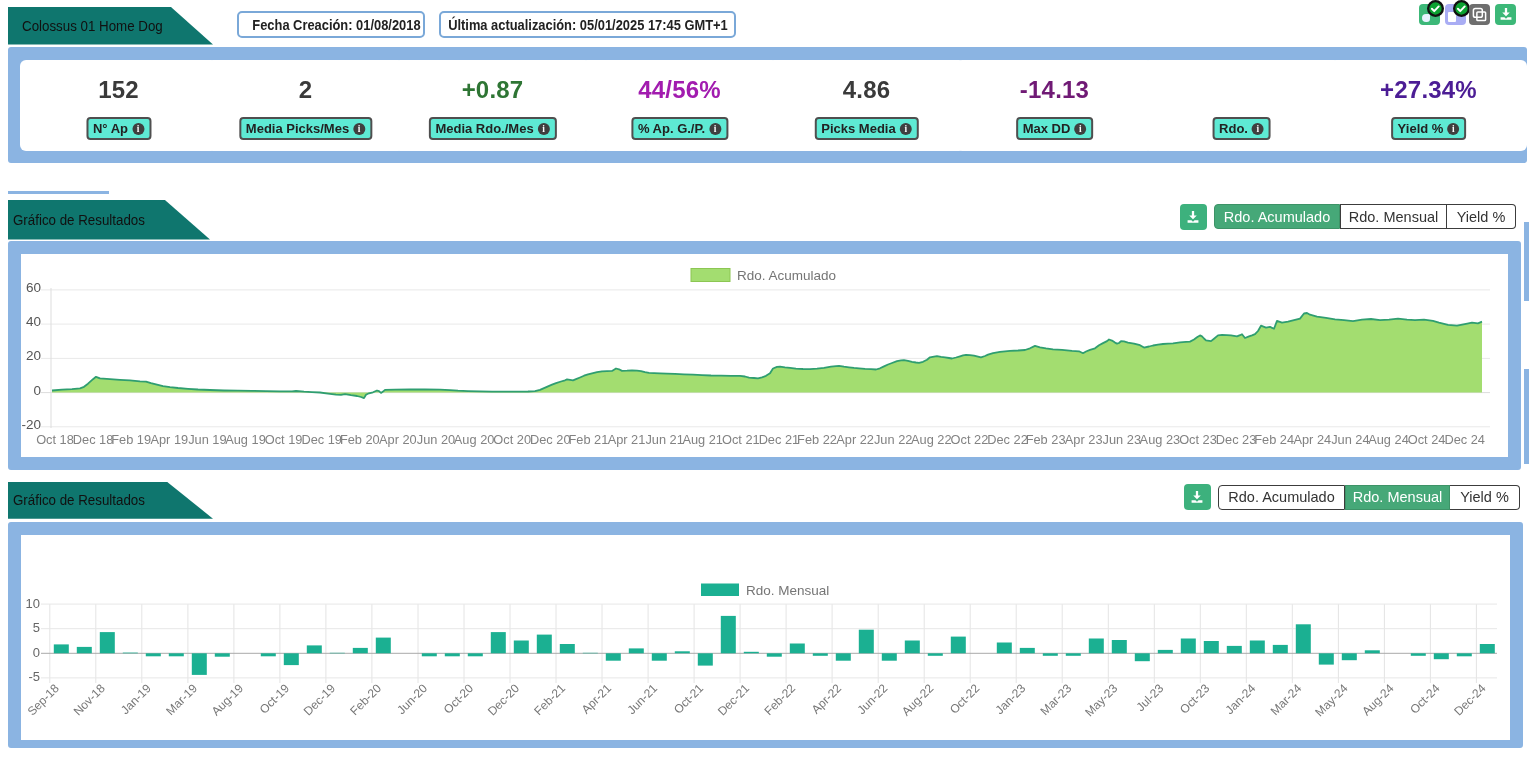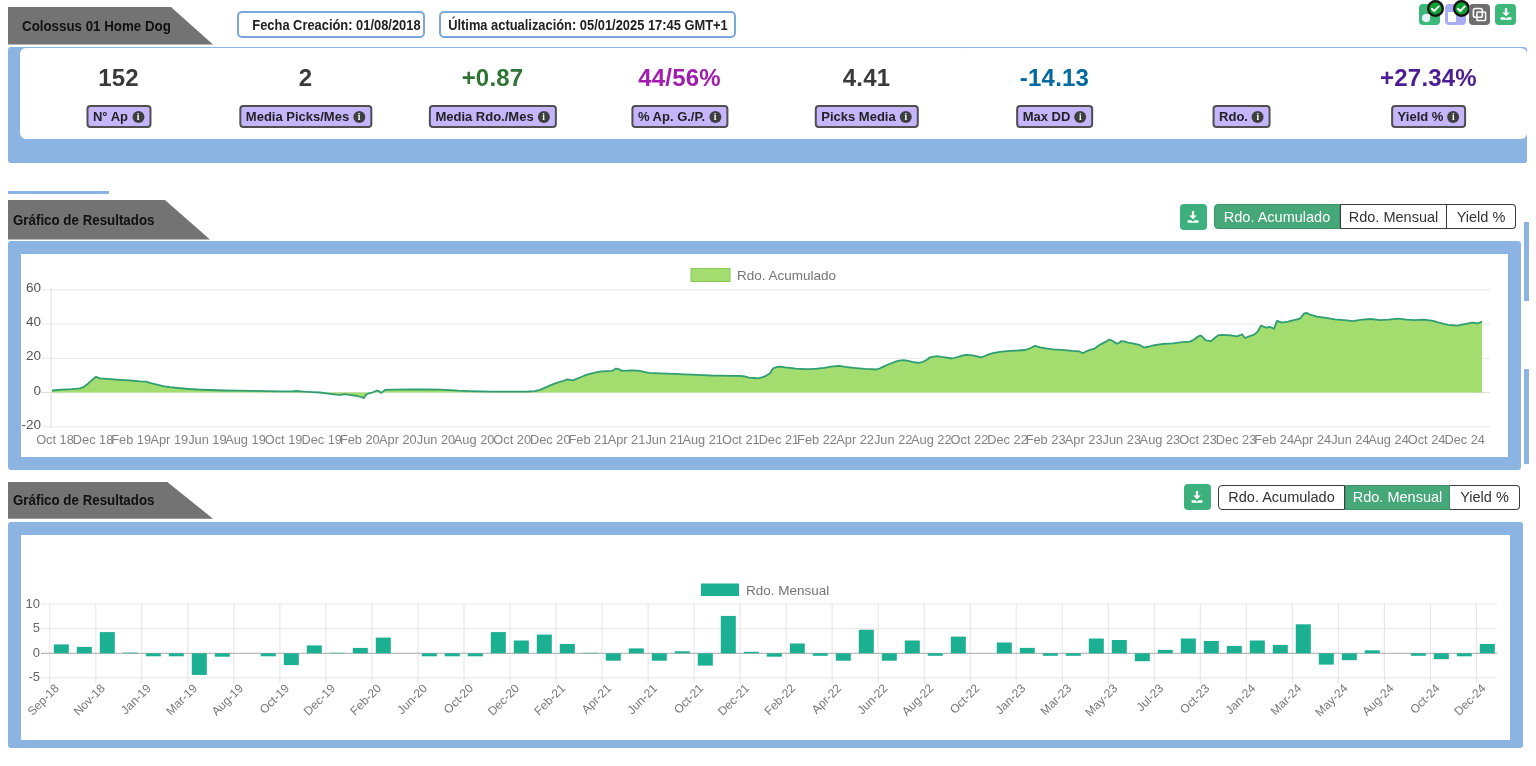--- a/index.html
+++ b/index.html
@@ -1,27 +1,27 @@
 <!DOCTYPE html>
 <html><head><meta charset="utf-8"><style>
 * { margin:0; padding:0; box-sizing:border-box; }
 html,body { width:1536px; height:766px; background:#fff; font-family:"Liberation Sans",sans-serif; position:relative; overflow:hidden; }
 .abs { position:absolute; }
-.tab { position:absolute; background:#737373; color:#111; font-weight:bold; font-size:15.5px; }
+.tab { position:absolute; background:#0f766e; color:#111; font-weight:normal; font-size:15.5px; }
 .tab span { position:absolute; left:14px; top:50%; transform:translateY(-50%) scaleX(0.86); transform-origin:left center; white-space:nowrap; }
 .hbox { position:absolute; top:11px; height:27px; border:2px solid #7aa8d8; border-radius:5px; background:#fff;
         display:flex; align-items:center; justify-content:center; font-weight:bold; font-size:14px; color:#222; white-space:nowrap; }
 .hbox span { transform:scaleX(0.92); }
 .ibtn { position:absolute; top:3.5px; width:21px; height:21px; border-radius:4px; }
 .strip { position:absolute; left:8px; top:47px; width:1519px; height:116px; background:#8bb4e2; border-radius:3px; }
-.card { position:absolute; top:1px; width:197px; height:91px; background:#fff; border-radius:6px; }
+.card { position:absolute; top:13px; width:197px; height:91px; background:#fff; border-radius:6px; }
 .card .num { position:absolute; top:16px; width:100%; text-align:center; font-size:24px; font-weight:bold; letter-spacing:0.2px; }
 .card .lbl { position:absolute; top:57px; left:50%; transform:translateX(-50%); height:23px; border:2px solid #4f4f4f;
              border-radius:4px; display:flex; align-items:center; padding:0 5px; font-size:13px; font-weight:bold;
-             color:#222; white-space:nowrap; background:#c4b5fd; }
+             color:#222; white-space:nowrap; background:#5eead4; }
 .card .info { display:inline-block; width:12px; height:12px; border-radius:50%; background:#3f3f3f; color:#fff;
               font-size:9.5px; font-weight:bold; text-align:center; line-height:12px; margin-left:4px;
               font-family:"Liberation Serif",serif; }
 .panel { position:absolute; background:#fff; border:13px solid #8bb4e2; border-radius:3px; }
 .dlbtn { position:absolute; width:27px; height:26px; background:#3db17d; border-radius:4px;
          display:flex; align-items:center; justify-content:center; }
 .grp { position:absolute; height:25px; font-size:14.5px; }
 .grp .on { position:absolute; top:0; height:25px; color:#fff; background:#46a878; display:flex; align-items:center; justify-content:center; border:1px solid #3d9367; }
 .grp .off { position:absolute; top:0; height:25px; color:#333; background:#fff; display:flex; align-items:center; justify-content:center; border:1.5px solid #3c3c3c; }
 </style></head>
@@ -89,28 +89,28 @@
       </div>
 </div>
 <div class="card" style="left:573px">
   <div class="num" style="color:#a21caf">44/56%</div>
   <div class="lbl">
         <span>% Ap. G./P.</span>
         <span class="info">i</span>
       </div>
 </div>
 <div class="card" style="left:760px">
-  <div class="num" style="color:#3a3a3a">4.41</div>
+  <div class="num" style="color:#3a3a3a">4.86</div>
   <div class="lbl">
         <span>Picks Media</span>
         <span class="info">i</span>
       </div>
 </div>
 <div class="card" style="left:948px">
-  <div class="num" style="color:#0369a1">-14.13</div>
+  <div class="num" style="color:#701a75">-14.13</div>
   <div class="lbl">
         <span>Max DD</span>
         <span class="info">i</span>
       </div>
 </div>
 <div class="card" style="left:1135px">
   <div class="lbl">
         <span>Rdo.</span>
         <span class="info">i</span>
       </div>

